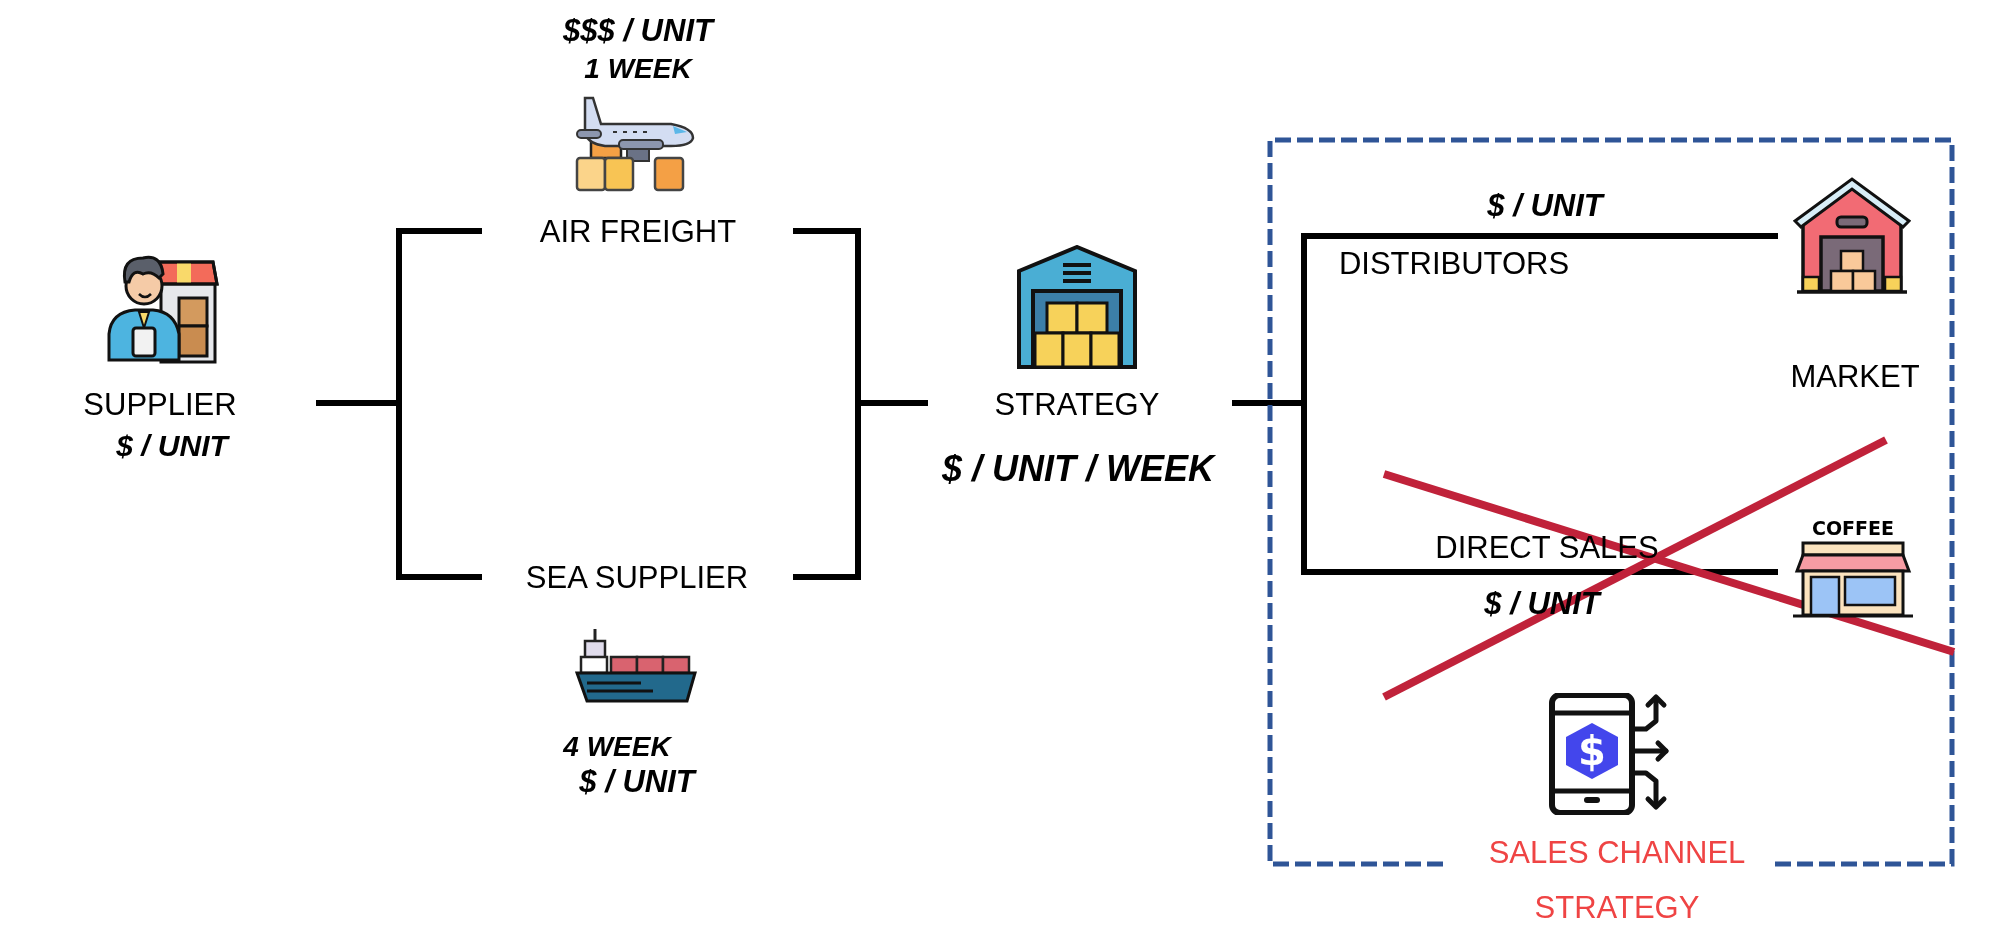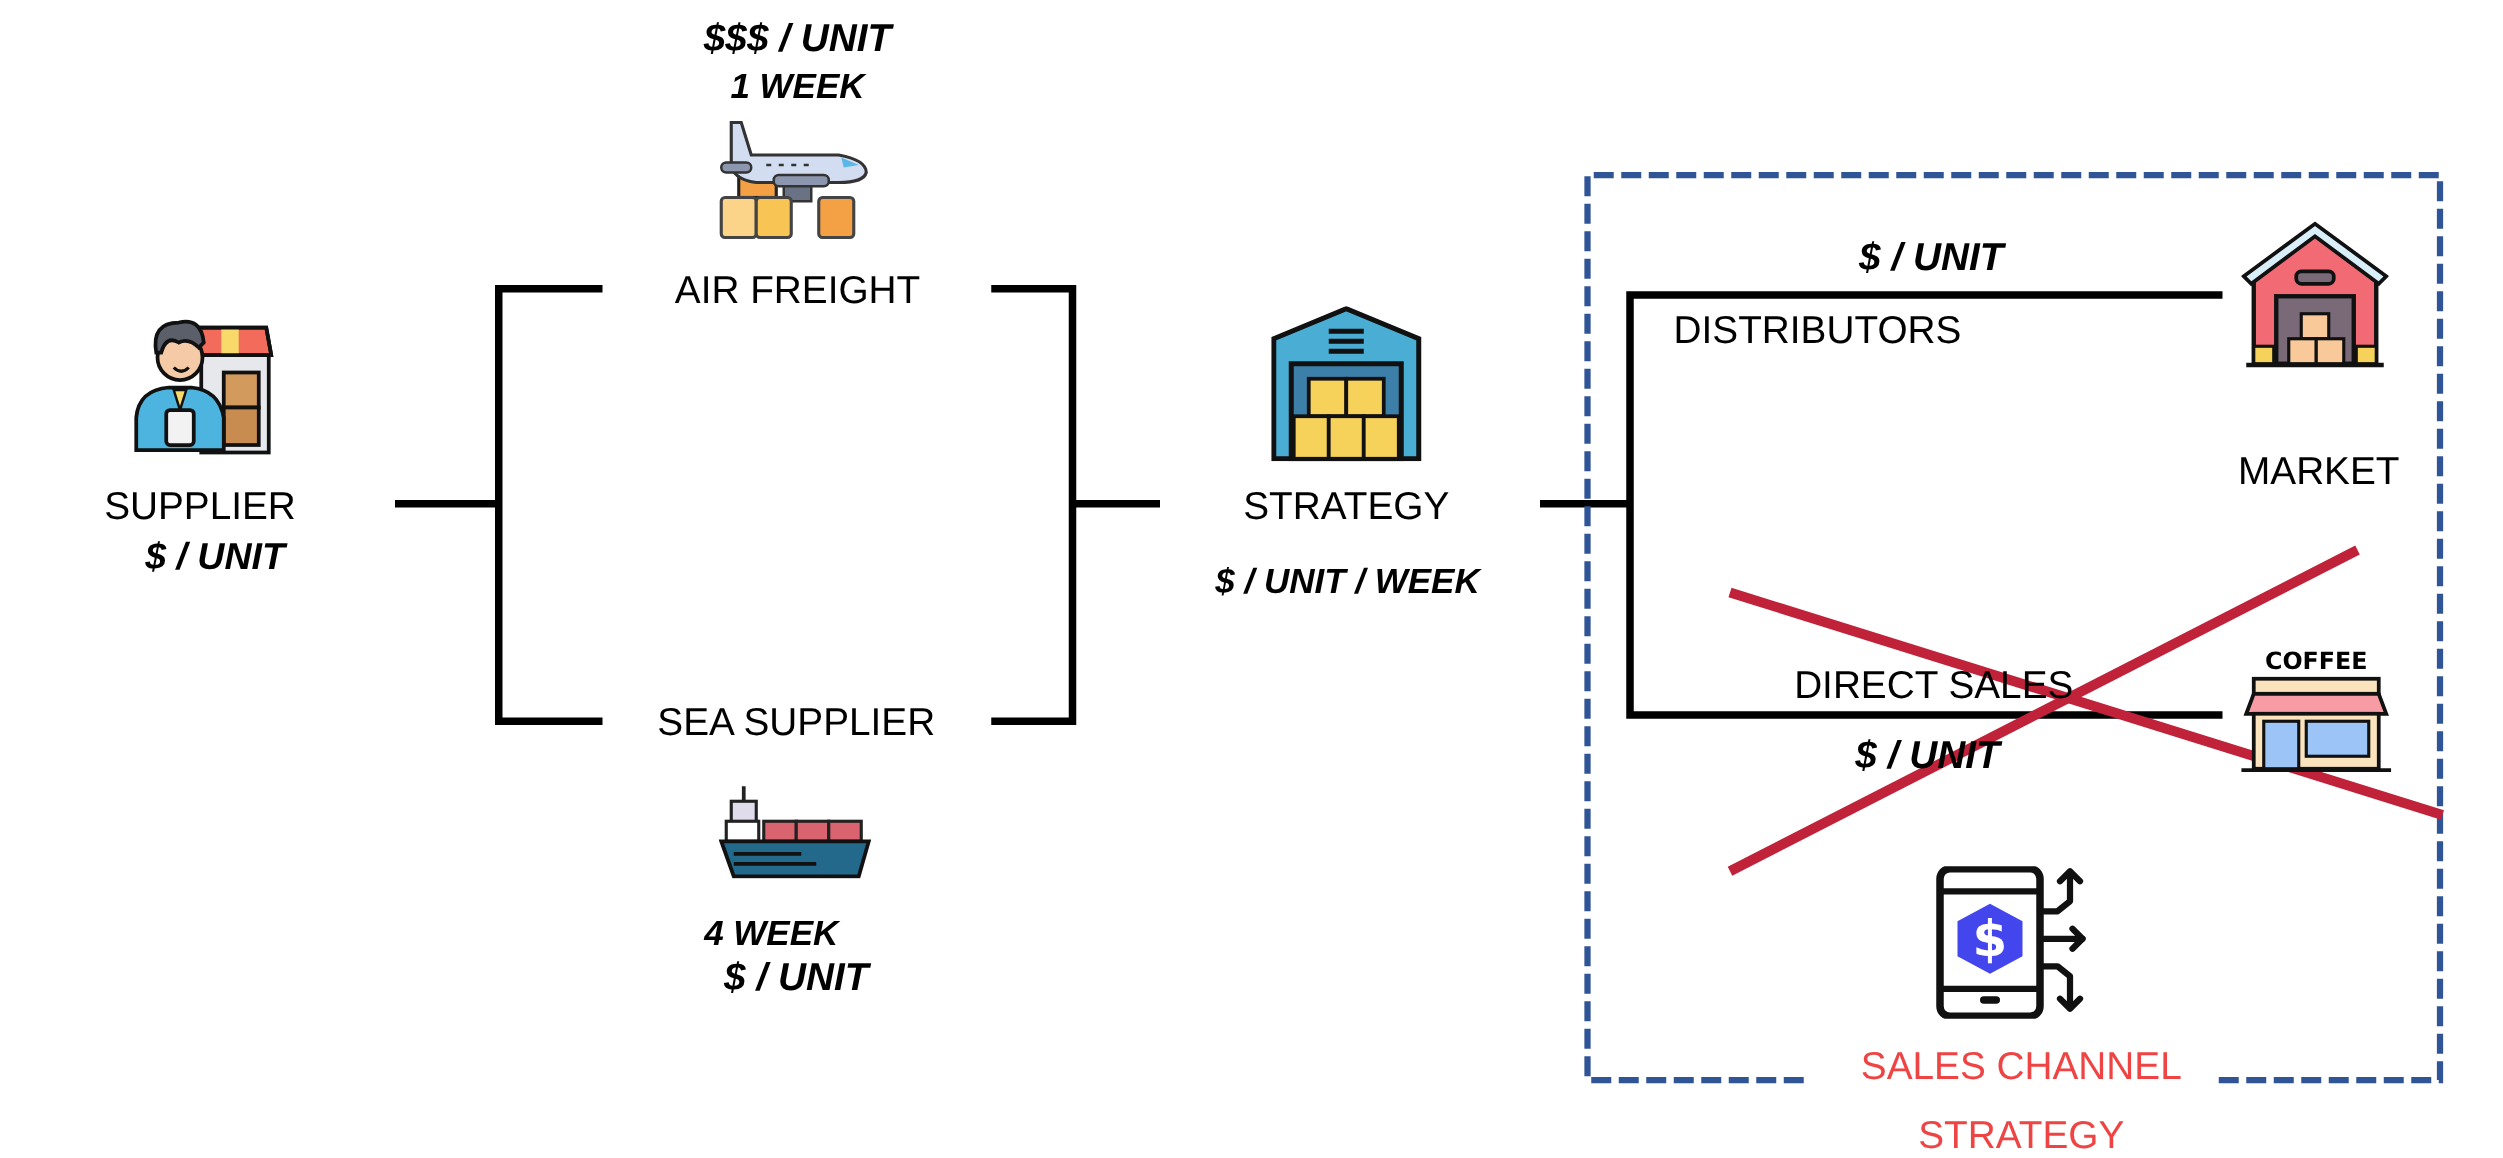--- a/index.html
+++ b/index.html
@@ -94,21 +94,21 @@
       <line x1="46" y1="36" x2="74" y2="36"></line>
     </g>
   <rect x="16" y="46" width="88" height="76" fill="#3C7FA8" stroke="#111" stroke-width="4"></rect>
   <rect x="30" y="58" width="30" height="30" fill="#F7D25A" stroke="#111" stroke-width="3"></rect>
   <rect x="60" y="58" width="30" height="30" fill="#F7D25A" stroke="#111" stroke-width="3"></rect>
   <rect x="18" y="88" width="28" height="34" fill="#F7D25A" stroke="#111" stroke-width="3"></rect>
   <rect x="46" y="88" width="28" height="34" fill="#F7D25A" stroke="#111" stroke-width="3"></rect>
   <rect x="74" y="88" width="28" height="34" fill="#F7D25A" stroke="#111" stroke-width="3"></rect>
 </svg>
 <div class="lbl" style="left:1077px;top:389px">STRATEGY</div>
-<div class="lbl bi" style="left:1078px;top:451px;font-size:28px">$ / UNIT / WEEK</div>
+<div class="lbl bi" style="left:1078px;top:451px;font-size:36px">$ / UNIT / WEEK</div>
 
 <div class="lbl bi" style="left:1545px;top:190px;font-size:31px">$ / UNIT</div>
 <div class="lbl" style="left:1454px;top:248px">DISTRIBUTORS</div>
 <svg class="icon" style="left:1793px;top:177px" width="118" height="118" viewBox="0 0 118 118">
   <path d="M10 44 L59 4 L108 44 L108 114 L10 114 Z" fill="#F26B74" stroke="#111" stroke-width="3.5"></path>
   <path d="M2 44 L59 2 L116 44 L110 50 L59 12 L8 50 Z" fill="#D8EEF8" stroke="#111" stroke-width="3"></path>
   <rect x="44" y="40" width="30" height="10" rx="4" fill="#7A6A78" stroke="#111" stroke-width="3"></rect>
   <rect x="28" y="60" width="62" height="54" fill="#7A6A78" stroke="#111" stroke-width="3.5"></rect>
   <rect x="48" y="74" width="22" height="20" fill="#F9C99A" stroke="#111" stroke-width="2.5"></rect>
   <rect x="38" y="94" width="22" height="20" fill="#F9C99A" stroke="#111" stroke-width="2.5"></rect>

